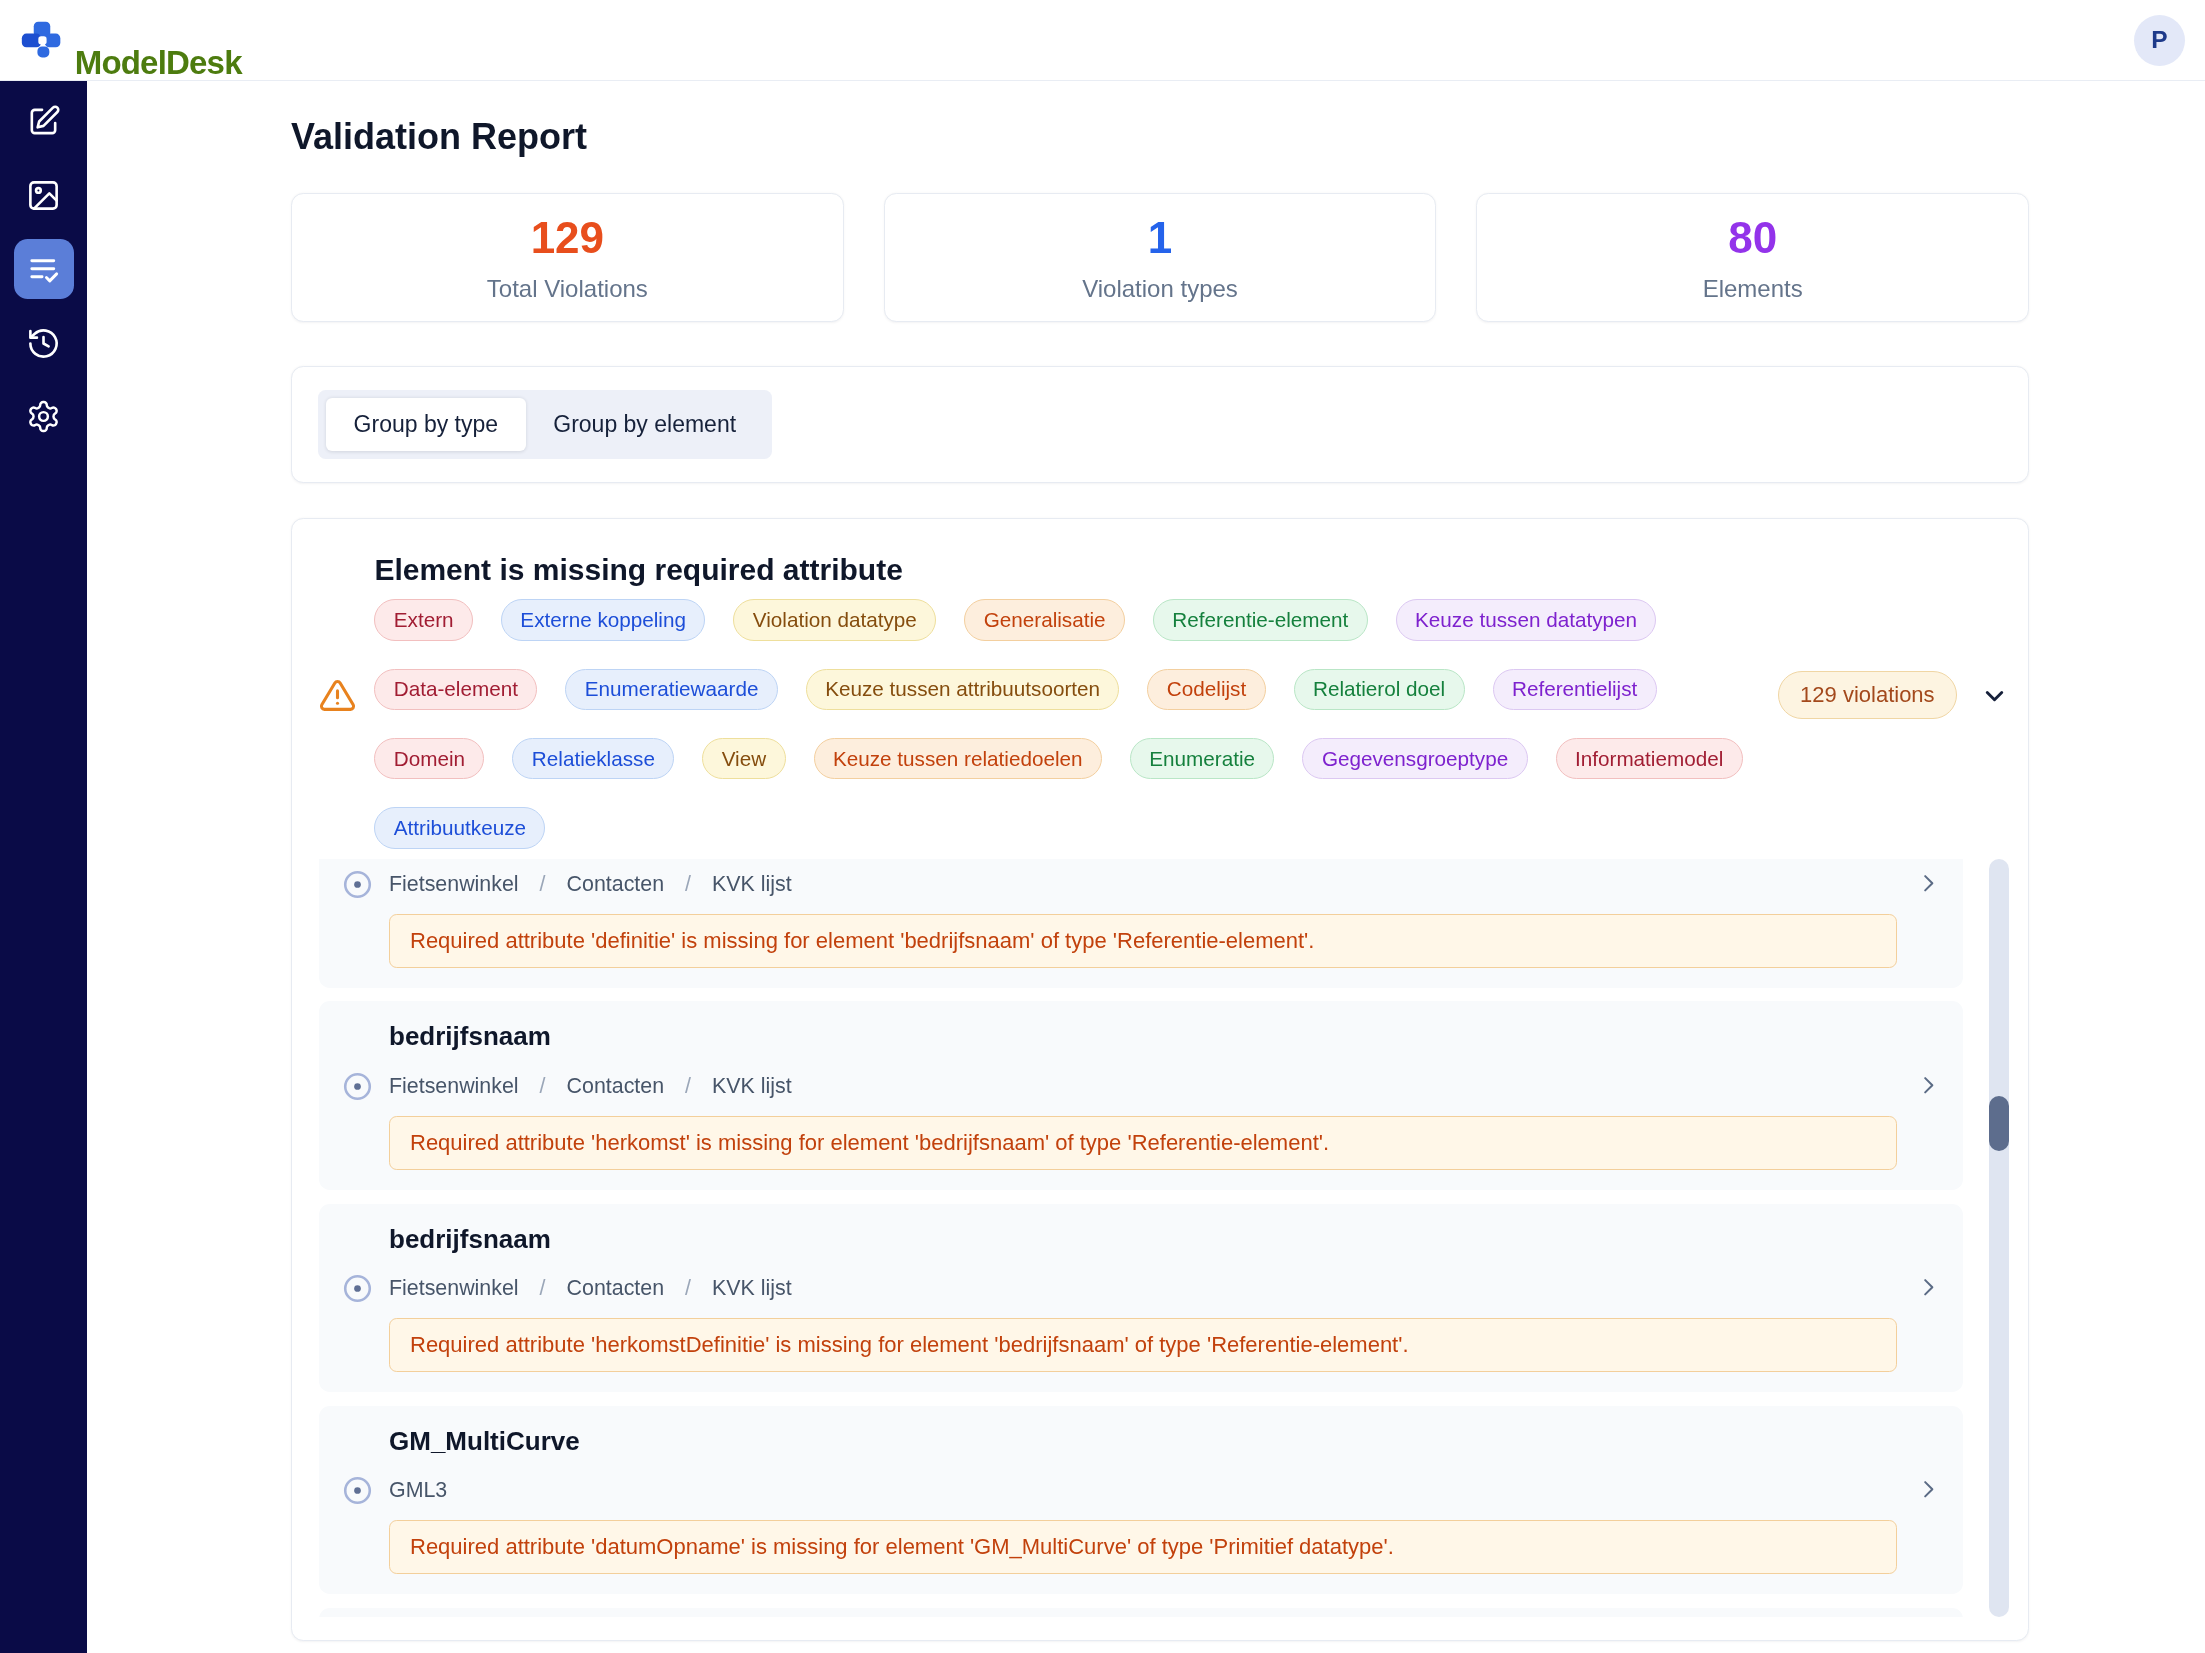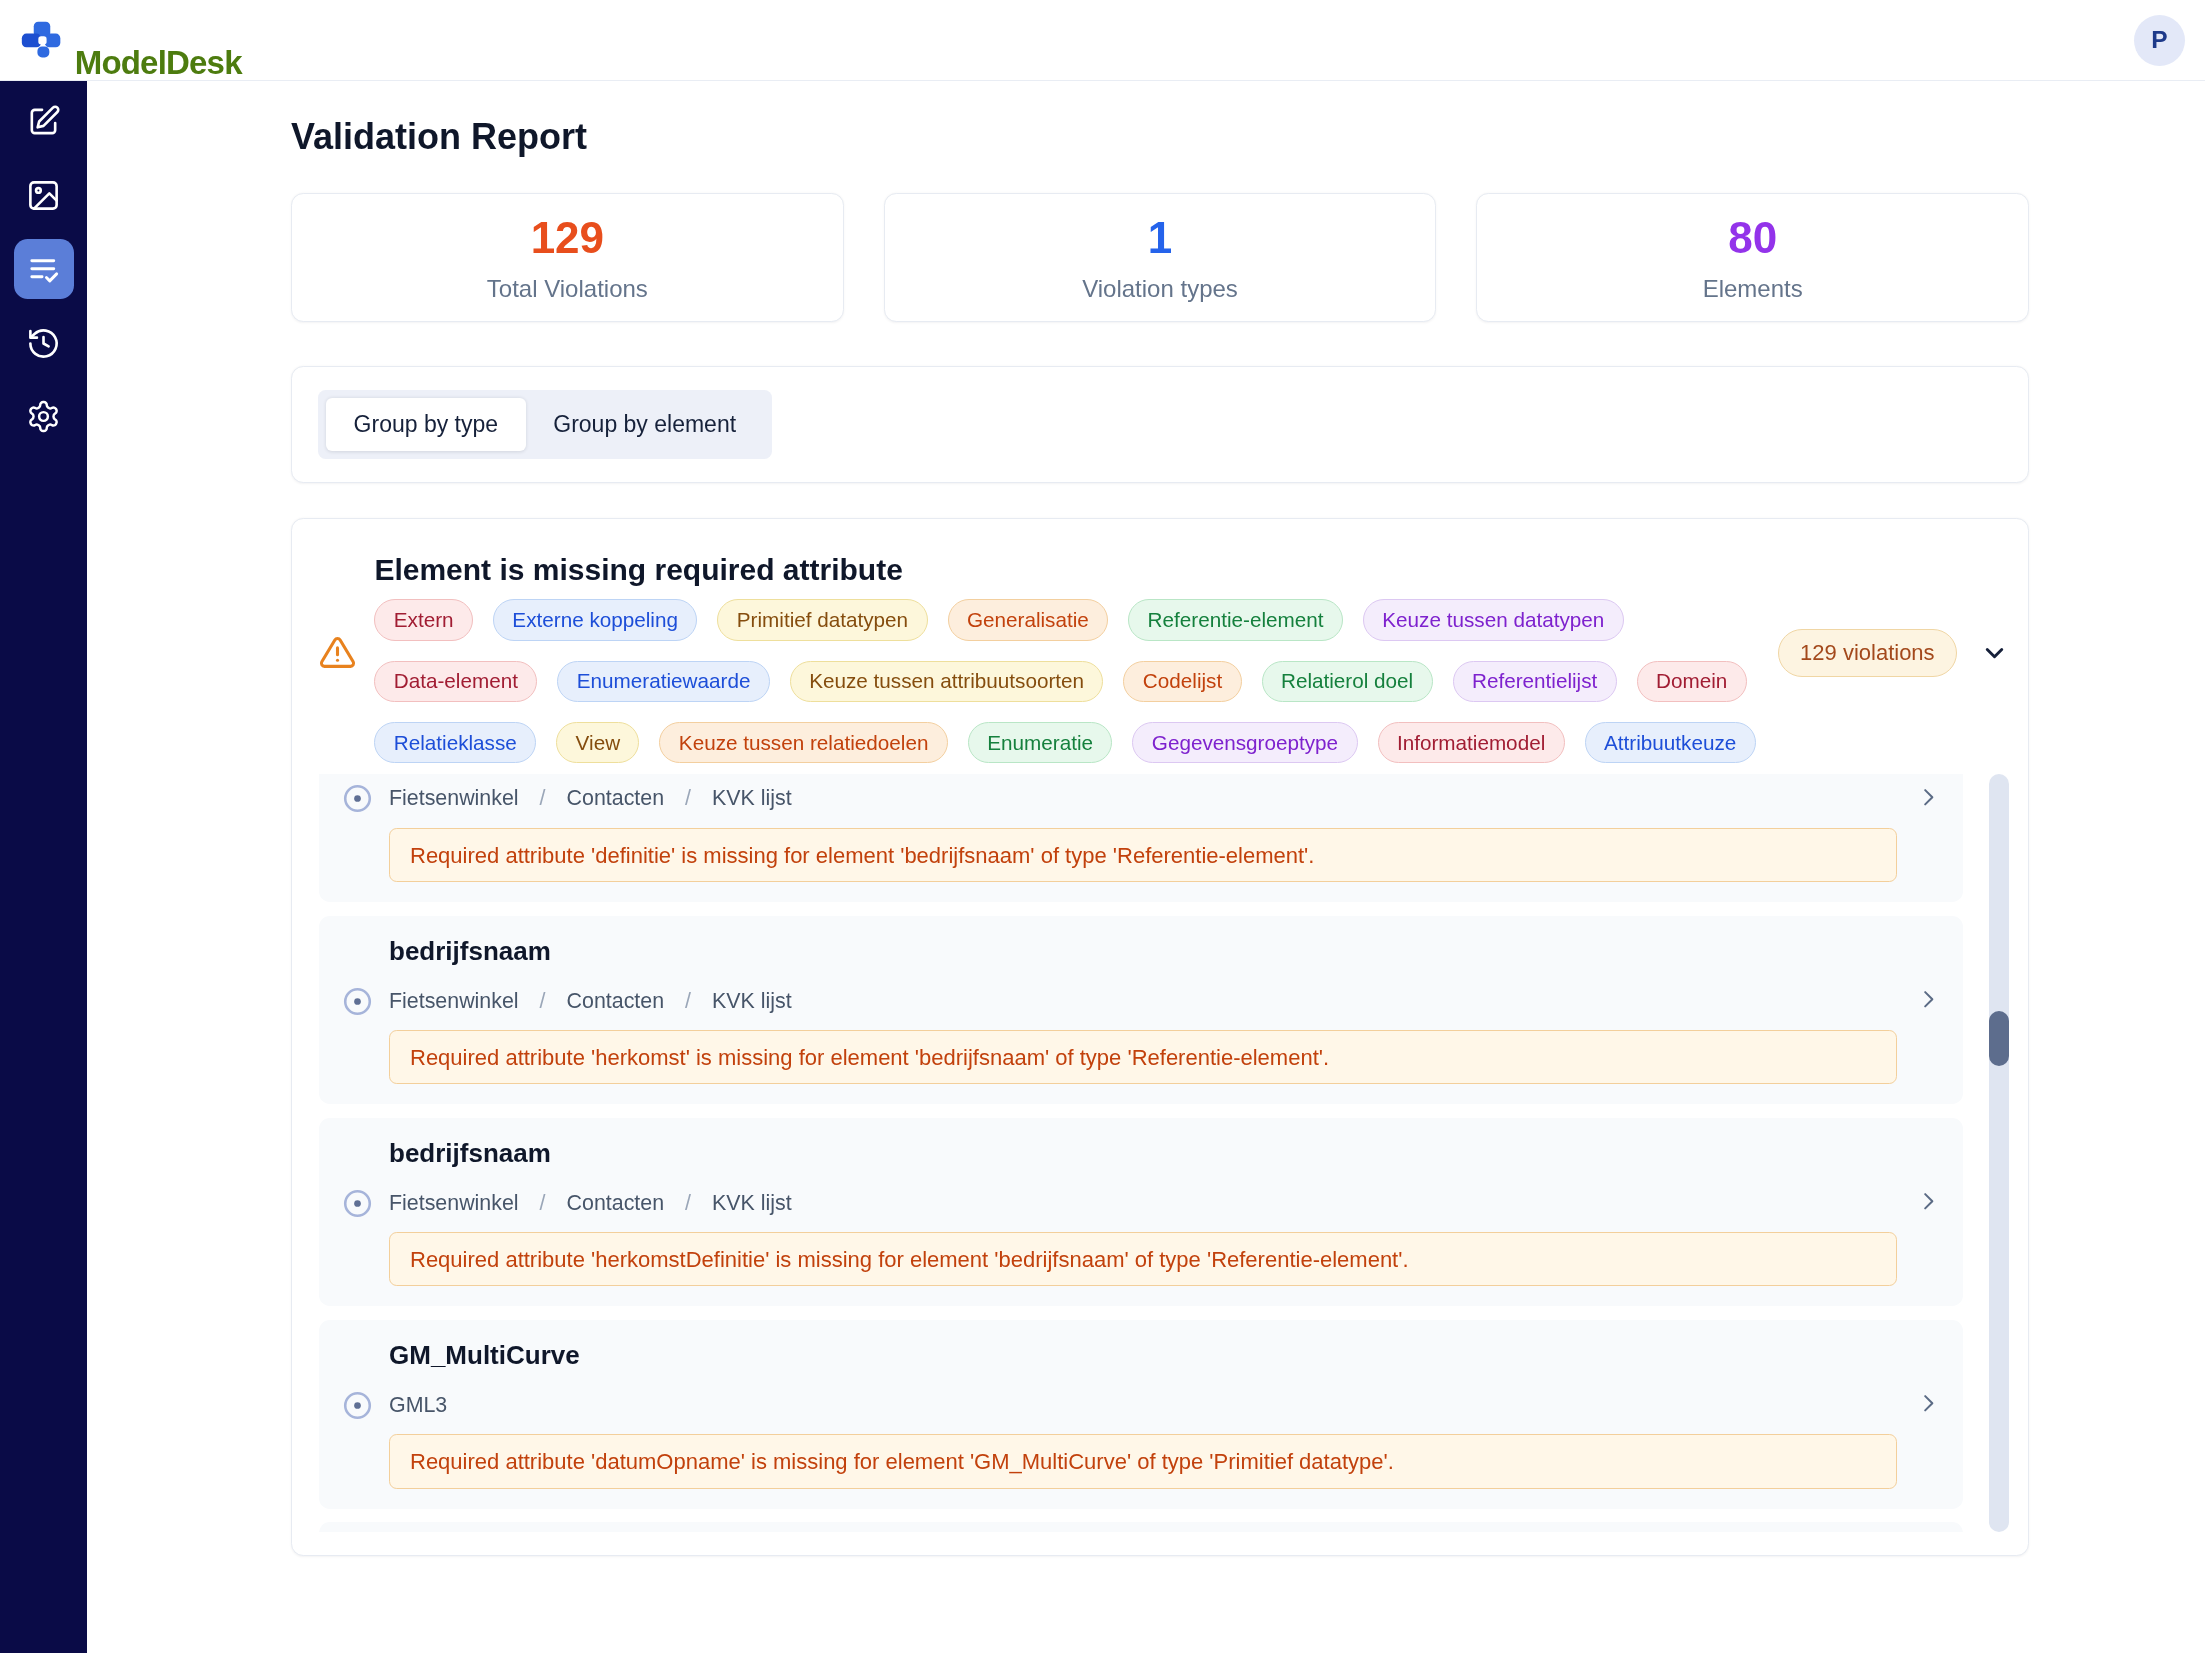--- a/index.html
+++ b/index.html
@@ -42,21 +42,21 @@
     cursor:pointer; white-space:nowrap; }
   .tab.active { background:#fff; box-shadow:0 0.8px 3.8px rgba(15,23,42,.12); }
 
   
   .group-card { border:1.5px solid #e7ebf2; border-radius:12.3px; background:#fff;
     box-shadow:0 0.8px 2.3px rgba(15,23,42,.05); padding:23px 19px 23px 27px; }
   .group-header { display:flex; align-items:center; gap:18.4px; cursor:pointer; }
   .warn { flex:none; width:37px; height:37px; }
   .group-main { flex:1; min-width:0;margin-top:11px; }
   .group-title { font-size:30px; font-weight:600; color:#0f172a; margin-bottom:12.3px; }
-  .tags { display:flex; flex-wrap:wrap; gap:20px; max-width:1440px; }
+  .tags { display:flex; flex-wrap:wrap; gap:28px; max-width:1440px; }
   .tag { font-size:20.7px; padding:7.7px 18.4px; border-radius:765px; border:1.5px solid;
     white-space:nowrap; }
   .tag.red    { background:#fdeaea; border-color:#f2bfbf; color:#a11d33; }
   .tag.blue   { background:#e7effc; border-color:#bdd4f5; color:#1d4ed8; }
   .tag.yellow { background:#fdf7db; border-color:#eedf9c; color:#854d0e; }
   .tag.orange { background:#fdeedd; border-color:#f3cf9f; color:#c2410c; }
   .tag.green  { background:#e7f8ec; border-color:#b9e6c6; color:#15803d; }
   .tag.purple { background:#f4edfc; border-color:#dcc8f2; color:#7e22ce; }
   .group-right { display:flex; align-items:center; gap:23px; flex:none; }
   .badge { background:#fdf4e1; border:1.5px solid #f0d6a4; color:#a3491c;
@@ -173,21 +173,21 @@
         <svg class="warn" viewBox="0 0 24 24" fill="none" stroke="#e8821e" stroke-width="2" stroke-linecap="round" stroke-linejoin="round">
           <path d="M10.29 3.86L1.82 18a2 2 0 0 0 1.71 3h16.94a2 2 0 0 0 1.71-3L13.71 3.86a2 2 0 0 0-3.42 0z"></path>
           <line x1="12" y1="9" x2="12" y2="13.5"></line>
           <line x1="12" y1="17" x2="12.01" y2="17"></line>
         </svg>
         <div class="group-main">
           <div class="group-title">Element is missing required attribute</div>
           <div class="tags">
               <span class="tag red">Extern</span>
               <span class="tag blue">Externe koppeling</span>
-              <span class="tag yellow">Primitief datatypen</span>
+              <span class="tag yellow">Violation datatype</span>
               <span class="tag orange">Generalisatie</span>
               <span class="tag green">Referentie-element</span>
               <span class="tag purple">Keuze tussen datatypen</span>
               <span class="tag red">Data-element</span>
               <span class="tag blue">Enumeratiewaarde</span>
               <span class="tag yellow">Keuze tussen attribuutsoorten</span>
               <span class="tag orange">Codelijst</span>
               <span class="tag green">Relatierol doel</span>
               <span class="tag purple">Referentielijst</span>
               <span class="tag red">Domein</span>

